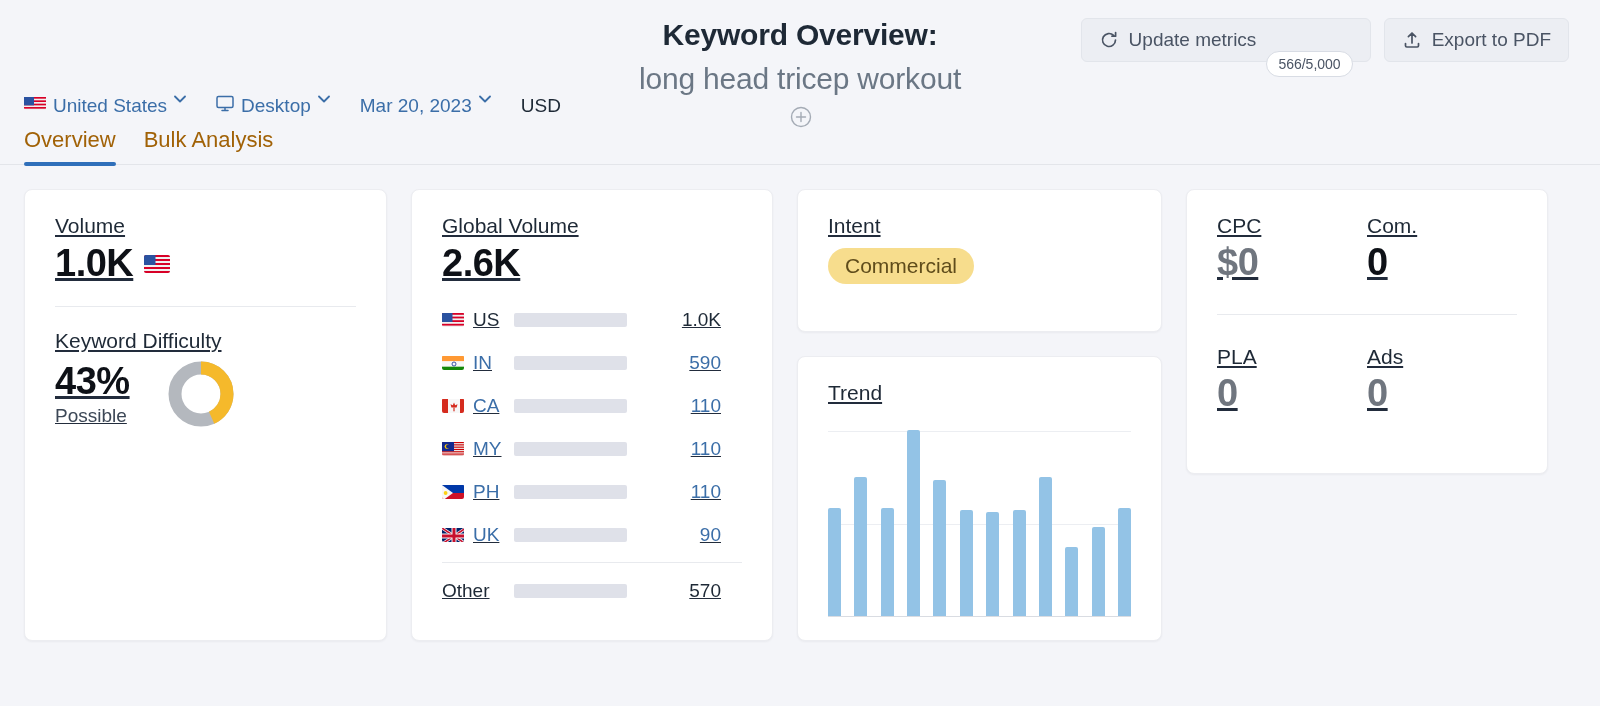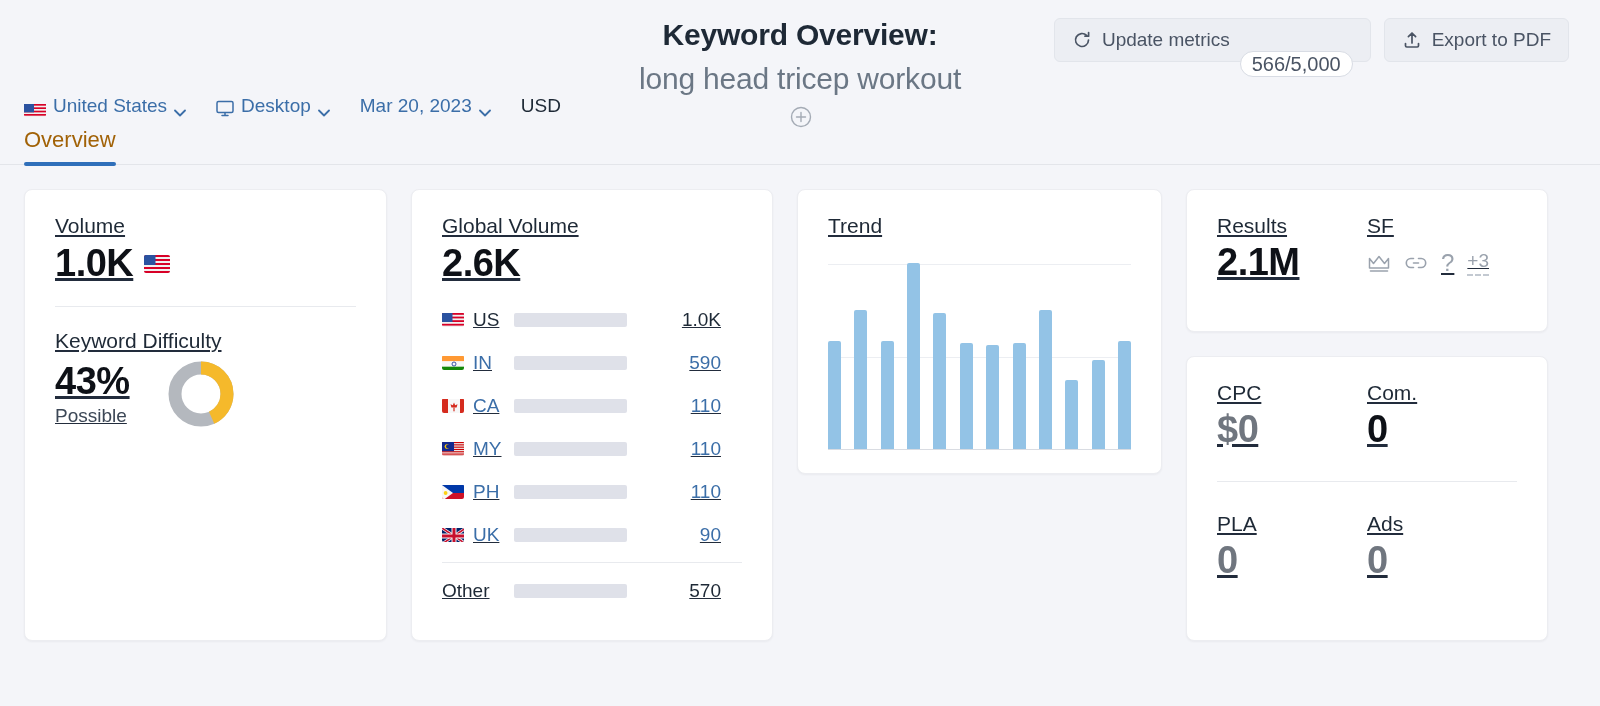--- a/index.html
+++ b/index.html
@@ -49,21 +49,21 @@
 
   .meta-row {
     display: flex;
     align-items: center;
     gap: 30px;
     margin-top: 7px;
     height: 30px;
   }
   .meta-item {
     display: flex;
-    align-items: flex-end;
+    align-items: flex-start;
     gap: 7px;
     font-size: 19px;
     color: #3b6ea8;
     cursor: pointer;
     margin-top: 43px;
   }
   .meta-item.static { color: #1e2936; cursor: default; }
   .flag {
     display: inline-block;
     width: 22px; height: 15px;
@@ -102,21 +102,21 @@
   }
   .hbtn svg { flex: 0 0 auto; }
   .badge-pill {
     display: inline-flex;
     align-items: center;
     height: 26px;
     padding: 0 11px;
     background: #ffffff;
     border: 1px solid #d8dce4;
     border-radius: 14px;
-    font-size: 20px;
+    font-size: 14px;
     color: #4a5464;
     margin-top: 48px;
   }
 
   
   .tabs {
     display: flex;
     align-items: flex-end;
     gap: 28px;
     padding: 0 24px;
@@ -381,20 +381,23 @@
         <path d="M3.5 13.5v2.2a1.3 1.3 0 0 0 1.3 1.3h10.4a1.3 1.3 0 0 0 1.3-1.3v-2.2" stroke="#4a5464" stroke-width="1.7" stroke-linecap="round"></path>
       </svg>
       <span>Export to PDF</span>
     </div>
   </div>
 </div>
 
 <div class="tabs">
   <div class="tab active">
     <span>Overview</span>
+  </div>
+  <div class="tab">
+    <span>Bulk Analysis</span>
   </div>
 </div>
 
 <div class="grid">
 
   <div class="col col-vol">
     <div class="card vol-card">
       <div class="card-label">Volume</div>
       <div class="vol-value-row">
         <span class="card-value">1.0K</span>
@@ -535,20 +538,24 @@
               <span>Other</span>
             </span>
             <span class="gv-bar-wrap"><span class="gv-bar" style="width:22%;background:#4eaaf0;"></span></span>
             <span class="gv-val dark">570</span>
           </div>
         </div>
     </div>
   </div>
 
   <div class="col col-mid">
+    <div class="card intent-card">
+      <div class="card-label">Intent</div>
+      <span class="intent-badge">Commercial</span>
+    </div>
 
     <div class="card trend-card">
       <div class="card-label">Trend</div>
       <div class="trend-chart">
         <div class="trend-gridline" style="top:0;"></div>
         <div class="trend-gridline" style="top:50%;"></div>
         <div class="trend-baseline"></div>
         <div class="trend-bars" id="trend-bars">
             <span class="trend-bar" style="height:57.99999999999999%;background:#93c3e6;"></span>
             <span class="trend-bar" style="height:75%;background:#93c3e6;"></span>
@@ -561,44 +568,20 @@
             <span class="trend-bar" style="height:75%;background:#93c3e6;"></span>
             <span class="trend-bar" style="height:37%;background:#93c3e6;"></span>
             <span class="trend-bar" style="height:48%;background:#93c3e6;"></span>
             <span class="trend-bar" style="height:57.99999999999999%;background:#93c3e6;"></span>
           </div>
       </div>
     </div>
   </div>
 
   <div class="col col-right">
-    <div class="card results-card">
-      <div class="two-col">
-        <div>
-          <div class="card-label">Results</div>
-          <div class="card-value" style="margin-top:4px;">2.1M</div>
-        </div>
-        <div>
-          <div class="card-label">SF</div>
-          <div class="sf-icons">
-            <svg width="24" height="20" viewBox="0 0 24 20" fill="none">
-              <path d="M2.5 5.5l4 5 5.5-7 5.5 7 4-5v9.5H2.5V5.5z" stroke="currentColor" stroke-width="1.5" stroke-linejoin="round"></path>
-              <path d="M3.5 18h17" stroke="currentColor" stroke-width="1.6" stroke-linecap="round"></path>
-            </svg>
-            <svg width="24" height="20" viewBox="0 0 24 20" fill="none">
-              <path d="M9.5 10H14.5" stroke="currentColor" stroke-width="1.6" stroke-linecap="round"></path>
-              <path d="M9.5 5.5H6.8A4.5 4.5 0 0 0 6.8 14.5h2.7" stroke="currentColor" stroke-width="1.6" stroke-linecap="round"></path>
-              <path d="M14.5 5.5h2.7a4.5 4.5 0 0 1 0 9h-2.7" stroke="currentColor" stroke-width="1.6" stroke-linecap="round"></path>
-            </svg>
-            <span class="sf-qmark">?</span>
-            <span class="sf-more">+3</span>
-          </div>
-        </div>
-      </div>
-    </div>
 
     <div class="card cpc-card">
       <div class="two-col">
         <div>
           <div class="metric-label">CPC</div>
           <div class="metric-value gray">$0</div>
         </div>
         <div>
           <div class="metric-label">Com.</div>
           <div class="metric-value dark">0</div>

